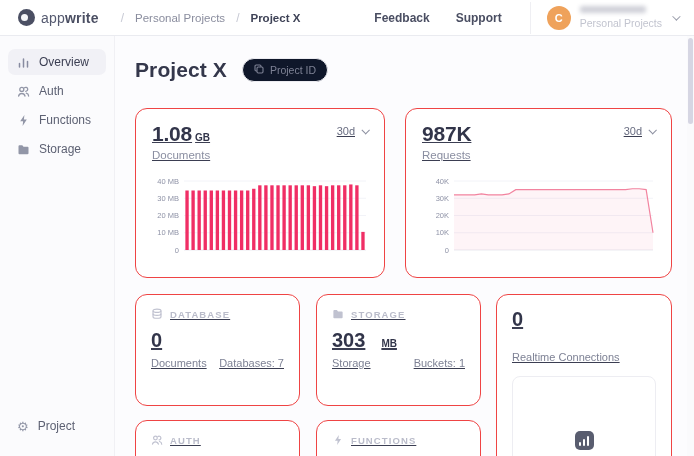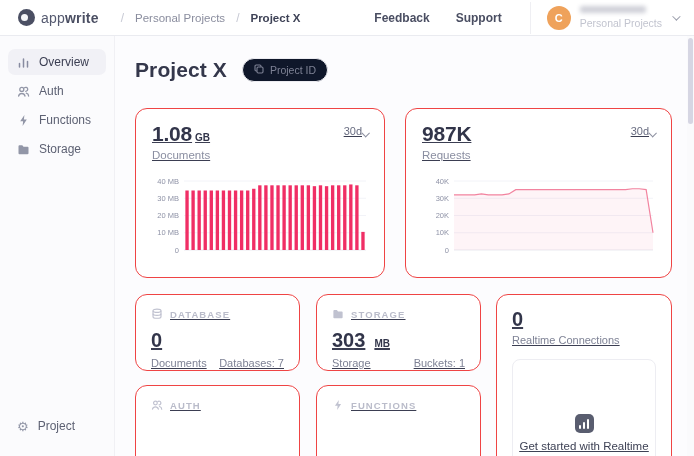--- a/index.html
+++ b/index.html
@@ -58,34 +58,34 @@
   
   .card { background:#fff; border:1px solid #ef4444; border-radius:12px;text-decoration:underline; }
   .charts-row { display:flex; gap:20px; margin-bottom:16px; }
   .chart-card { height:170px; padding:13px 16px 8px; }
   .chart-card.bandwidth { width:250px; }
   .chart-card.requests { flex:1; }
   .chart-head { display:flex; justify-content:space-between; align-items:flex-start; }
   .metric-value { font-size:21px; font-weight:700; color:#32354a; letter-spacing:-.2px; }
   .metric-unit { font-size:10px; font-weight:700; color:#32354a; margin-left:3px; }
   .metric-label { font-size:11.5px; color:#8a8ea1; margin-top:3px; }
-  .range-btn { display:flex; align-items:flex-end; gap:0; font-size:11px; color:#686c80;
+  .range-btn { display:flex; align-items:center; gap:7px; font-size:11px; color:#686c80;
     cursor:pointer; padding-top:3px; }
   .range-btn .chev { transform:rotate(45deg) translateY(-1px); border-color:#8d90a0; }
   .chart-svg { width:100%; height:84px; margin-top:15px; display:block; }
 
   .grid-row { display:flex; gap:15px; }
   .left-col { width:346px; display:flex; flex-direction:column; gap:14px; }
   .stats-row { display:flex; gap:16px; }
-  .stat-card { width:165px; height:77px; padding:13px 15px; }
+  .stat-card { width:165px; height:112px; padding:13px 15px; }
   .stat-card.tall { height:120px; }
   .cat-row { display:flex; align-items:center; gap:7px; }
   .cat-label { font-size:9.5px; font-weight:700; letter-spacing:1.1px; color:#babcca; }
   .stat-value { font-size:20px; font-weight:700; color:#32354a; margin-top:9px; }
-  .stat-unit { font-size:10px; font-weight:700; margin-left:9px; }
+  .stat-unit { font-size:10px; font-weight:700; margin-left:16px; }
   .stat-foot { display:flex; justify-content:space-between; font-size:11px; color:#7e8295;
     margin-top:5px; }
 
   .realtime-card { flex:1; height:232px; padding:13px 15px; }
   .rt-empty { margin-top:13px; border:1px solid #ededf2; border-radius:8px; height:148px;
     display:flex; flex-direction:column; align-items:center; justify-content:center; gap:7px; }
   .rt-icon { width:19px; height:19px; border-radius:5px; background:#595d6f; display:flex;
     align-items:flex-end; justify-content:center; gap:1.5px; padding:4px 4px; }
   .rt-icon i { width:2.5px; background:#fff; border-radius:1px; display:block; }
   .rt-title { font-size:12px; font-weight:700; color:#3e4255; }
@@ -310,21 +310,21 @@
                   <path d="M7.4 1 3.2 7.3h2.9L5.6 12l4.2-6.6H6.9z"></path>
                 </svg>
               <span class="cat-label">FUNCTIONS</span>
             </div>
           </div>
         </div>
       </div>
 
       <div class="card realtime-card">
         <div class="stat-value" style="margin-top:0">0</div>
-        <div class="stat-foot" style="margin-top:3px">
+        <div class="stat-foot" style="margin-top:20px">
             <span>Realtime Connections</span>
           </div>
         <div class="rt-empty">
           <div class="rt-icon">
             <i style="height:4px"></i>
               <i style="height:7px"></i>
               <i style="height:10px"></i>
           </div>
           <a class="rt-link">Get started with Realtime</a>
         </div>

